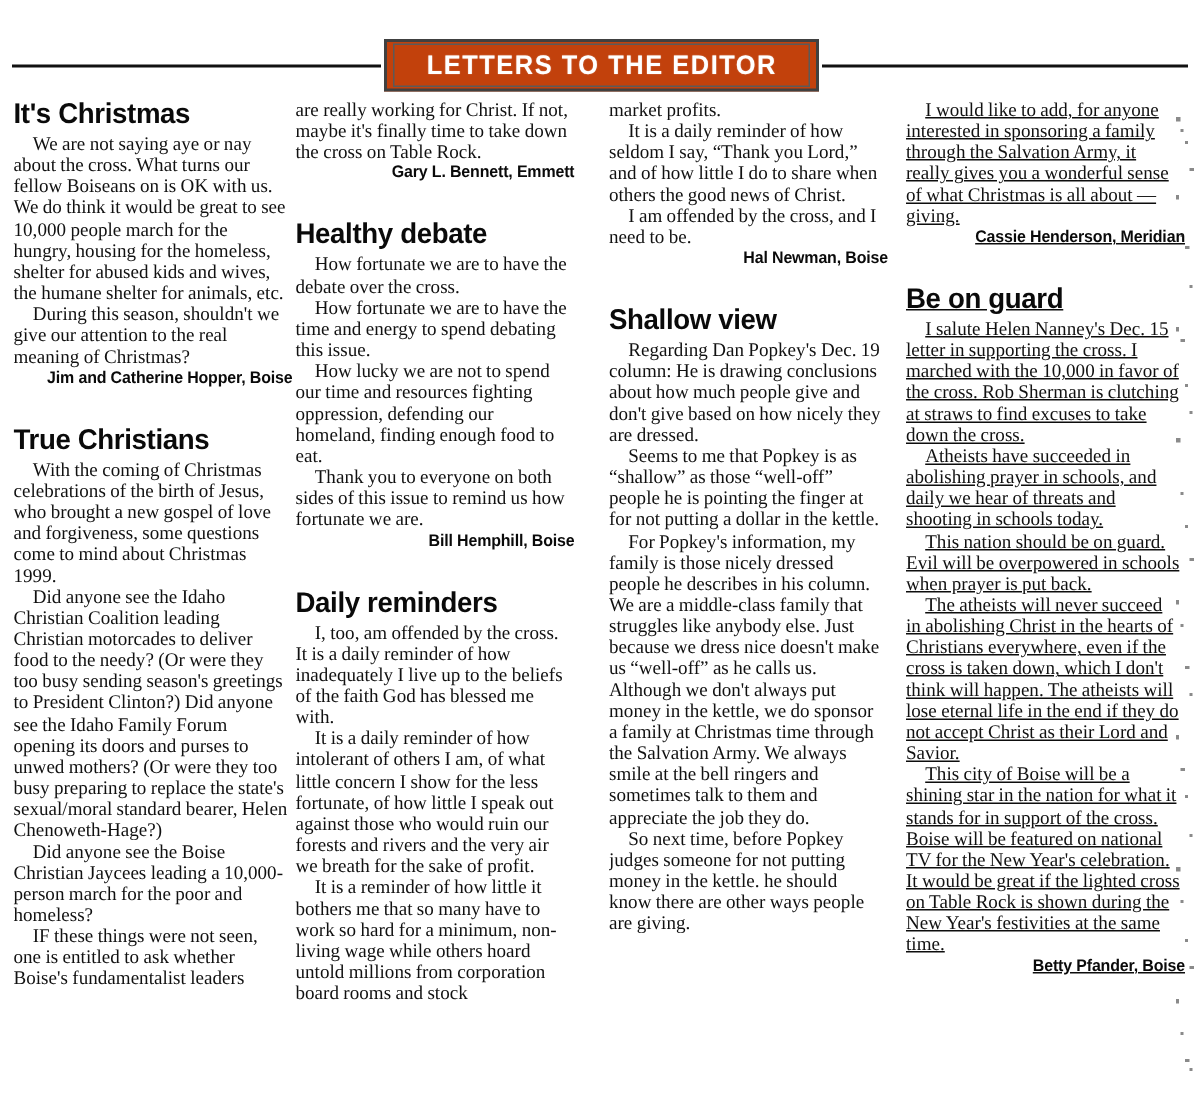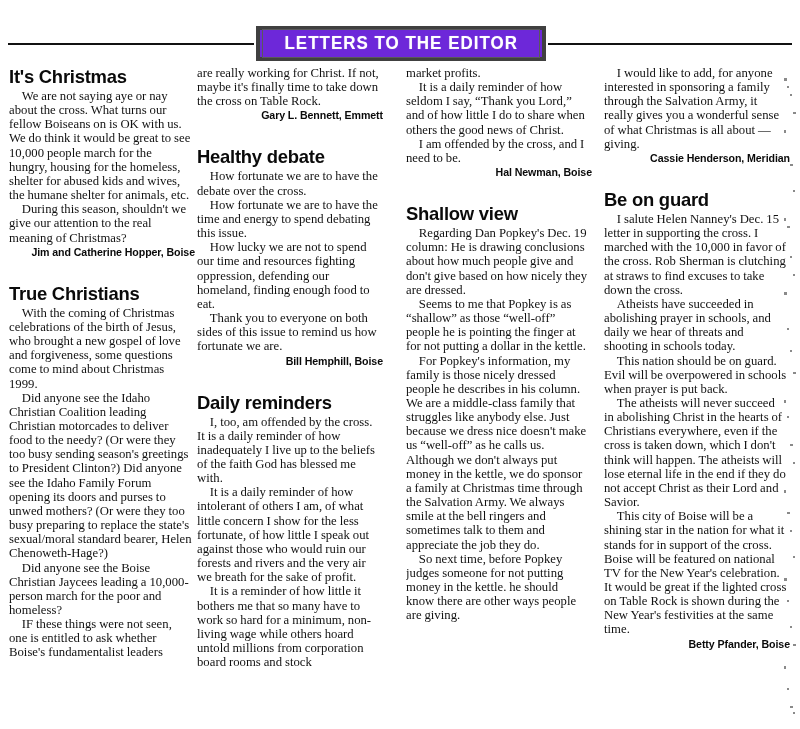--- a/index.html
+++ b/index.html
@@ -32,22 +32,22 @@
     top: 17px;
     height: 2px;
     background: #111;
   }
   .banner {
     position: absolute;
     left: 256px;
     top: 0;
     width: 290px;
     height: 35px;
-    background: #6d28d9;
-    border: 4px solid #404040;
+    background: #c2410c;
+    border: 2px solid #404040;
     box-sizing: border-box;
     display: flex;
     align-items: center;
     justify-content: center;
     box-shadow: 0 0 0 2px #fff;
   }
   .banner-inner {
     border: 1px solid #5a5a5a;
     width: 276px;
     height: 27px;
@@ -77,21 +77,21 @@
   .col {
     position: absolute;
     top: 0;
     width: 186px;
     height: 660px;
     overflow: hidden;
   }
   .col-0 { left: 9px; }
   .col-1 { left: 197px; }
   .col-2 { left: 406px; }
-  .col-3 { left: 604px; }
+  .col-3 { left: 604px; text-decoration: underline; }
 
   
   h2.headline {
     font-family: "Liberation Sans Narrow", "Liberation Sans", sans-serif;
     font-weight: bold;
     font-size: 19px;
     line-height: 21px;
     margin: 0 0 2px 0;
     letter-spacing: -0.25px;
     transform: scaleX(0.97);

